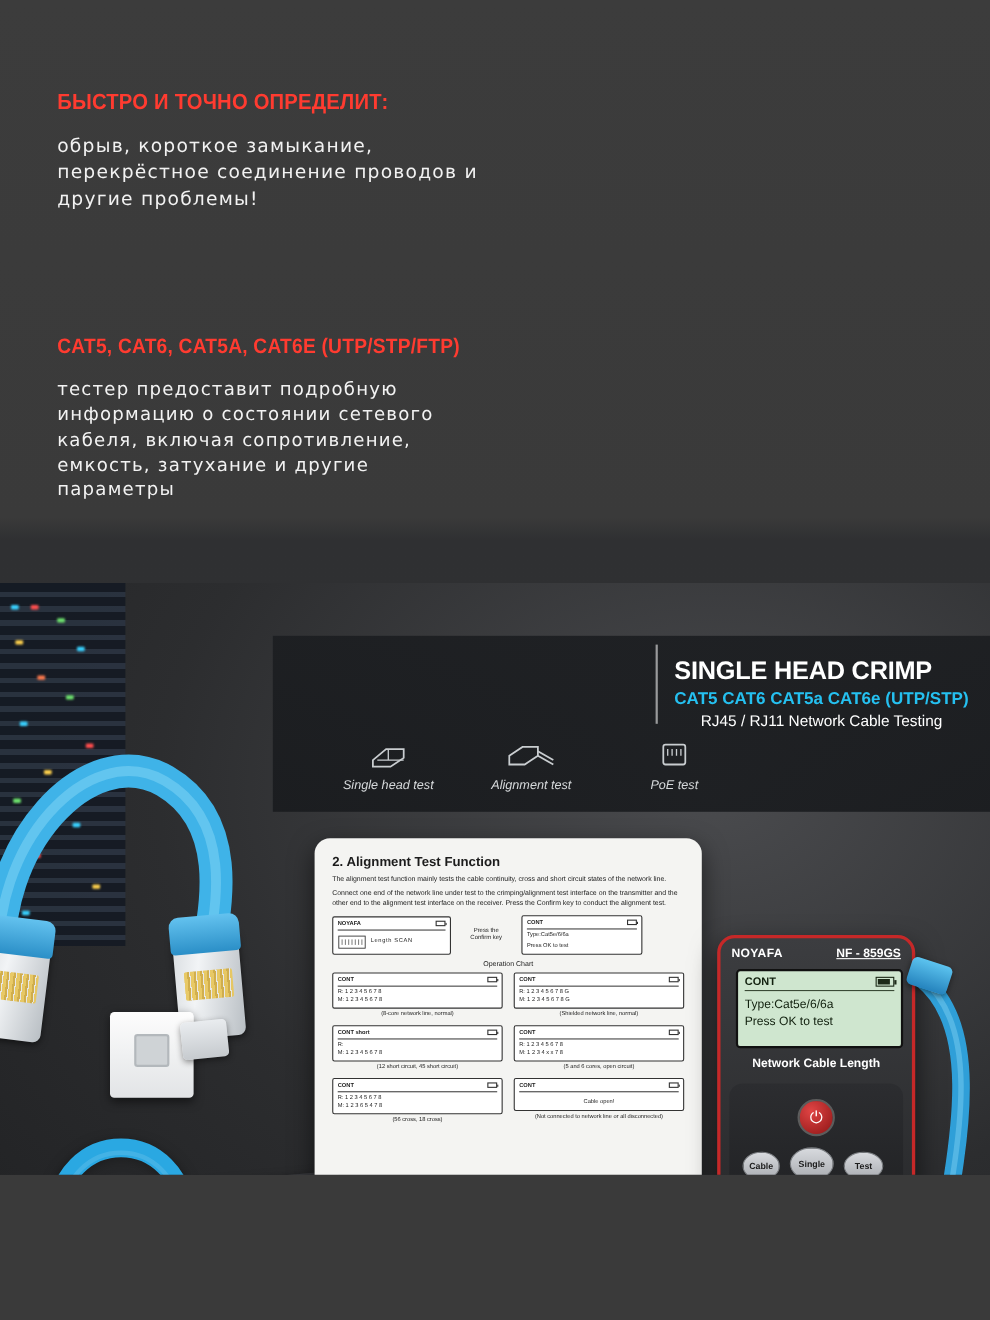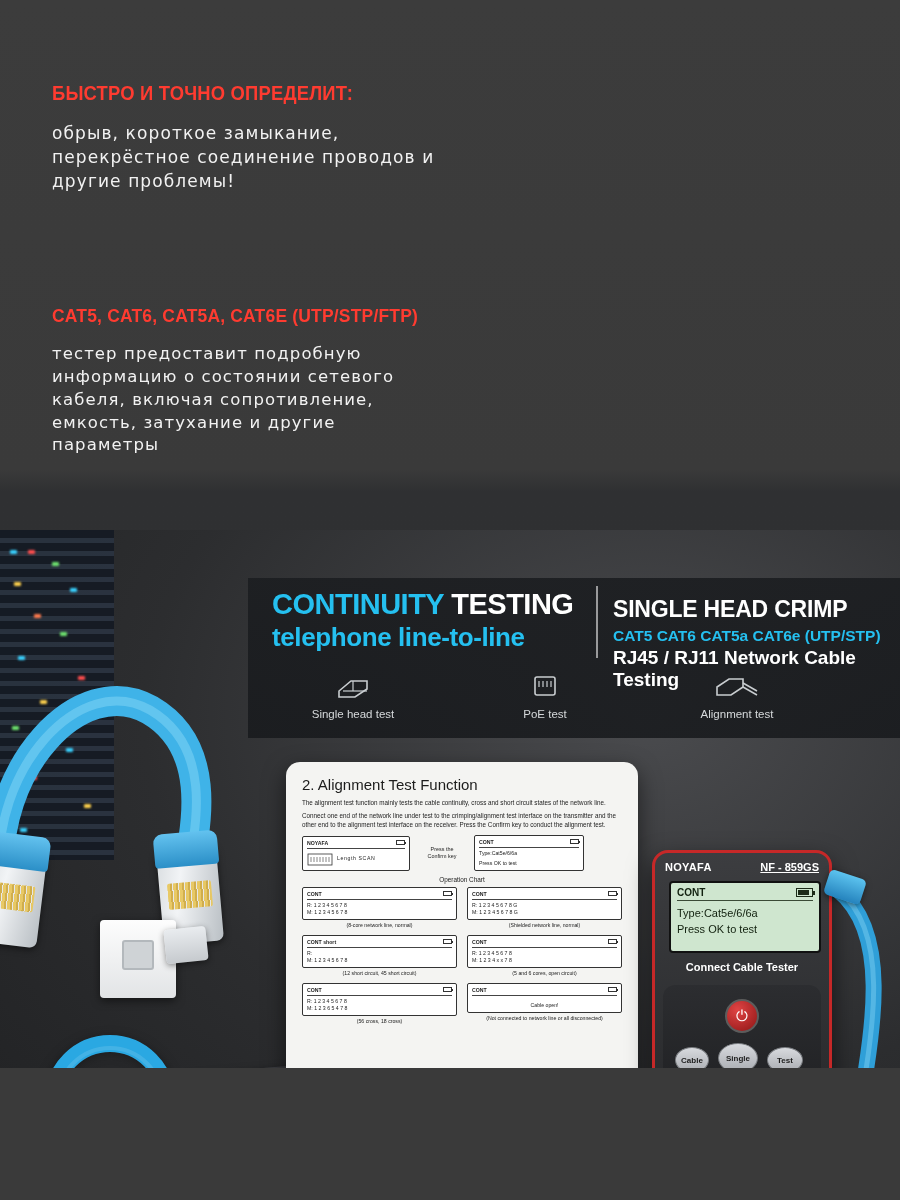--- a/index.html
+++ b/index.html
@@ -170,39 +170,39 @@
     margin-top: 1px;
     font-weight: 700; font-size: 26px; color: #25c0f0; letter-spacing: -0.4px;
   }
   .divider-v {
     position: absolute; left: 348px; top: 8px; width: 2px; height: 72px;
     background: rgba(255,255,255,.55);
   }
   .right-col { position: absolute; left: 365px; top: 18px; width: 280px; }
   .t-single { color: #ffffff; font-size: 23px; font-weight: 700; letter-spacing: -.2px; }
   .t-cats { color: #25c0f0; font-size: 15.5px; font-weight: 700; margin-top: 4px; }
-  .t-rj { color: #ffffff; font-size: 19px; font-weight: 700; margin-top: 2px; }
+  .t-rj { color: #ffffff; font-size: 14px; font-weight: 400; margin-top: 2px; margin-left: 24px; }
 
   .icon-row {
     position: absolute; left: 40px; top: 88px; width: 600px; height: 64px;
-    display: flex; gap: 62px;
+    display: flex;  font-style: italic;
   }
   .icon-item { width: 130px; text-align: center; color: #cfd3d6; }
   .icon-item .glyph { height: 40px; display: flex; align-items: center; justify-content: center; }
   .icon-item .cap { font-size: 11.5px; color: #d6d9db; margin-top: 2px; }
 
   
   .card {
     position: absolute; left: 286px; top: 232px; width: 352px; height: 408px;
     background: #f4f4f2; border-radius: 14px;
     box-shadow: 0 8px 22px rgba(0,0,0,.55);
     padding: 14px 16px;
     color: #1c1c1c;
   }
-  .card h4 { font-size: 15px; font-weight: 400; margin-bottom: 5px; }
+  .card h4 { font-size: 12px; font-weight: 700; margin-bottom: 5px; }
   .card p.intro { font-size: 6.3px; line-height: 1.45; margin-bottom: 4px; }
   .op-row { display: flex; align-items: center; gap: 6px; margin-top: 6px; }
   .mini {
     border: 1px solid #333; background: #fff; border-radius: 2px;
     font-size: 5.2px; padding: 3px 4px; line-height: 1.35;
   }
   .mini .bar {
     display: flex; justify-content: space-between; border-bottom: 1px solid #444;
     padding-bottom: 1px; margin-bottom: 2px; font-weight: 700; font-size: 5.2px;
   }
@@ -364,62 +364,56 @@
           <b></b>
           <b></b>
           <b></b>
           <b></b>
           <b></b>
           <b></b>
       </div>
     </div>
 
     <div class="banner">
-      <div class="banner-title-row">
-        <div class="t-continuity">
-          <span>CONTINUITY </span><span class="white">TESTING</span>
-        </div>
-        <div class="t-phone">telephone line-to-line</div>
-      </div>
       <div class="divider-v"></div>
       <div class="right-col">
         <div class="t-single">SINGLE HEAD CRIMP</div>
         <div class="t-cats">CAT5 CAT6 CAT5a CAT6e (UTP/STP)</div>
         <div class="t-rj">RJ45 / RJ11 Network Cable Testing</div>
       </div>
 
       <div class="icon-row">
         <div class="icon-item">
           <div class="glyph">
             <svg width="40" height="30" viewBox="0 0 40 30">
               <path d="M6,20 L18,10 L34,10 L34,18 L22,26 L6,26 Z" fill="none" stroke="#c9cdd0" stroke-width="1.6"></path>
               <path d="M10,20 L34,20" stroke="#c9cdd0" stroke-width="1.2"></path>
               <path d="M20,10 L20,20" stroke="#c9cdd0" stroke-width="1.2"></path>
             </svg>
           </div>
           <div class="cap">Single head test</div>
         </div>
         <div class="icon-item">
           <div class="glyph">
-            <svg width="34" height="30" viewBox="0 0 34 30">
-              <rect x="7" y="6" width="20" height="18" fill="none" stroke="#c9cdd0" stroke-width="1.6" rx="2"></rect>
-              <path d="M11,10 L11,16 M15,10 L15,16 M19,10 L19,16 M23,10 L23,16" stroke="#c9cdd0" stroke-width="1.2"></path>
-            </svg>
-          </div>
-          <div class="cap">PoE test</div>
-        </div>
-        <div class="icon-item">
-          <div class="glyph">
             <svg width="48" height="30" viewBox="0 0 48 30">
               <path d="M4,16 L16,8 L30,8 L30,16 L18,24 L4,24 Z" fill="none" stroke="#c9cdd0" stroke-width="1.6"></path>
               <path d="M30,12 L44,20" stroke="#c9cdd0" stroke-width="1.6"></path>
               <path d="M30,16 L44,24" stroke="#c9cdd0" stroke-width="1.6"></path>
             </svg>
           </div>
           <div class="cap">Alignment test</div>
+        </div>
+        <div class="icon-item">
+          <div class="glyph">
+            <svg width="34" height="30" viewBox="0 0 34 30">
+              <rect x="7" y="6" width="20" height="18" fill="none" stroke="#c9cdd0" stroke-width="1.6" rx="2"></rect>
+              <path d="M11,10 L11,16 M15,10 L15,16 M19,10 L19,16 M23,10 L23,16" stroke="#c9cdd0" stroke-width="1.2"></path>
+            </svg>
+          </div>
+          <div class="cap">PoE test</div>
         </div>
       </div>
     </div>
 
     <div class="card">
       <h4>2. Alignment Test Function</h4>
       <p class="intro">The alignment test function mainly tests the cable continuity, cross and short circuit states of the network line.</p>
       <p class="intro">Connect one end of the network line under test to the crimping/alignment test interface on the transmitter and the other end to the alignment test interface on the receiver. Press the Confirm key to conduct the alignment test.</p>
 
       <div class="op-row">
@@ -528,21 +522,21 @@
       <div class="dev-screen">
         <div class="line1">
           <span>CONT</span>
           <span class="batt2">
               <i></i>
             </span>
         </div>
         <div class="l2">Type:Cat5e/6/6a</div>
         <div class="l3">Press OK to test</div>
       </div>
-      <div class="dev-caption">Connect Cable Tester</div>
+      <div class="dev-caption">Network Cable Length</div>
       <div class="dev-lower">
         <div class="power-btn">⏻</div>
         <div class="nav-btn nb-left">Cable</div>
         <div class="nav-btn nb-enter">Single</div>
         <div class="nav-btn nb-right">Test</div>
         <div class="nav-btn nb-esc">ESC</div>
       </div>
     </div>
 
     <div class="right-cable">

